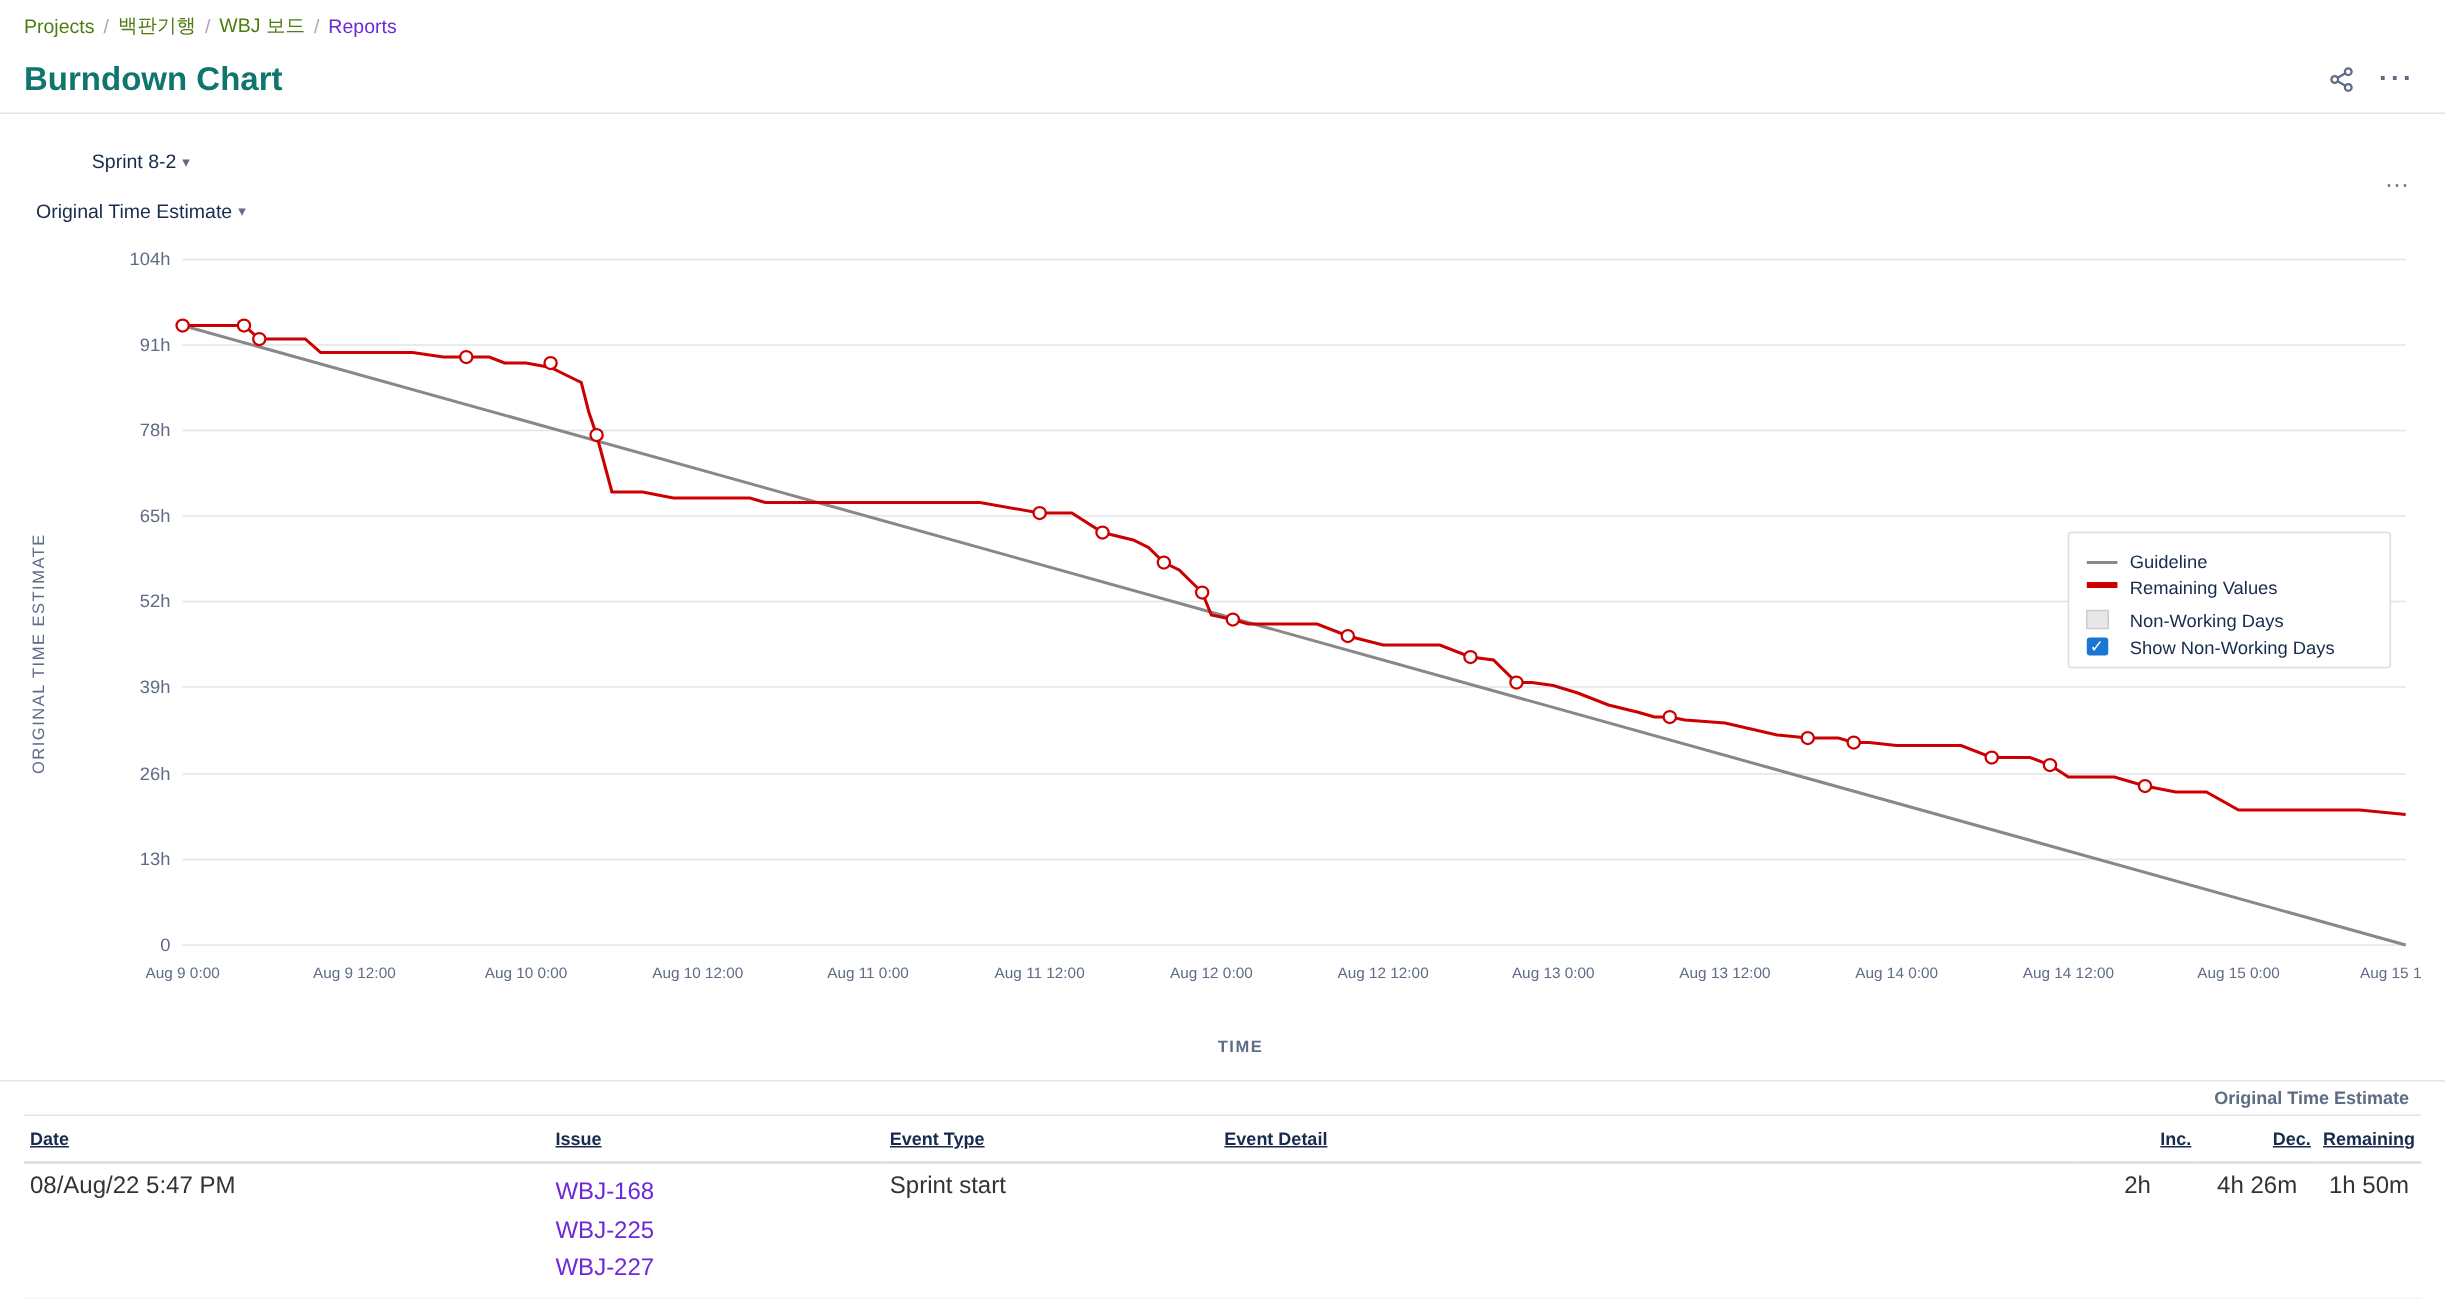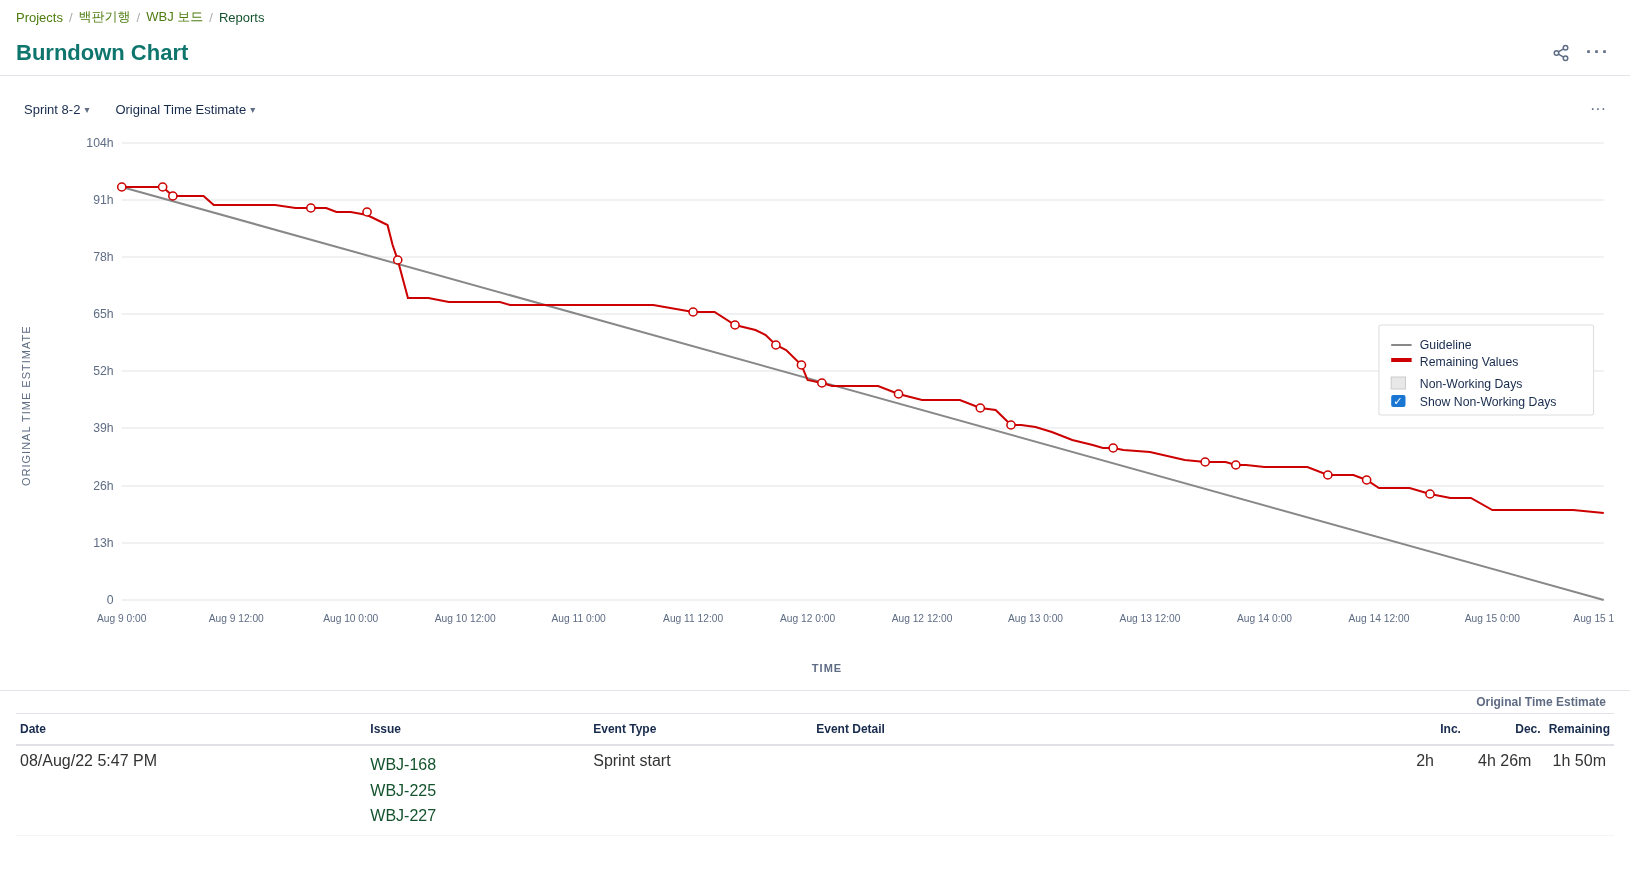--- a/index.html
+++ b/index.html
@@ -1,31 +1,31 @@
 <!DOCTYPE html>
 <html><head>
   <meta charset="utf-8">
   <style>
     * { box-sizing: border-box; margin: 0; padding: 0; }
     body { font-family: -apple-system, BlinkMacSystemFont, 'Segoe UI', Arial, sans-serif; background: #fff; color: #333; font-size: 13px; }
     
     .breadcrumb { display: flex; align-items: center; padding: 8px 16px; font-size: 13px; color: #5e6c84; gap: 6px; }
     .breadcrumb-sep { color: #aaa; }
     .breadcrumb-link { color: #4d7c0f; cursor: pointer; }
-    .breadcrumb-current { color: #14532d; }
+    .breadcrumb-current { color: #6d28d9; }
     
     .page-header { display: flex; align-items: center; justify-content: space-between; padding: 4px 16px 8px; }
     .page-title { font-size: 22px; font-weight: 600; color: #0f766e; }
     .header-actions { display: flex; align-items: center; gap: 8px; }
     .icon-btn { background: none; border: none; cursor: pointer; color: #5e6c84; padding: 4px; border-radius: 3px; font-size: 18px; display: flex; align-items: center; justify-content: center; }
     
     .divider { height: 1px; background: #e1e4e8; margin: 0 0 12px; }
     
     .toolbar { display: flex; align-items: center; justify-content: space-between; padding: 8px 16px; }
-    .toolbar-left { display: flex; align-items: center; gap: 10px; }
+    .toolbar-left { display: flex; align-items: center; gap: 10px; flex-direction: column; }
     .dropdown-btn { display: flex; align-items: center; gap: 4px; padding: 4px 8px; background: none; border: none; cursor: pointer; font-size: 13px; color: #172b4d; border-radius: 3px; font-weight: 500; }
     .dropdown-arrow { font-size: 10px; color: #5e6c84; }
     .toolbar-more { background: none; border: none; cursor: pointer; color: #5e6c84; font-size: 16px; padding: 4px 8px; border-radius: 3px; }
     
     .chart-container { padding: 0 16px; position: relative; }
     
     .chart-wrapper { display: flex; position: relative; }
     
     .y-axis-label { writing-mode: vertical-rl; transform: rotate(180deg); font-size: 11px; color: #5e6c84; text-transform: uppercase; letter-spacing: 1px; display: flex; align-items: center; justify-content: center; width: 20px; margin-right: 4px; }
     
@@ -35,25 +35,25 @@
     
     svg.chart { width: 100%; height: 100%; }
     
     .x-axis-label { text-align: center; font-size: 11px; color: #5e6c84; text-transform: uppercase; letter-spacing: 1px; padding: 4px 0 8px; font-weight: 600; margin-top: 28px; }
     
     .table-section { padding: 0 16px; border-top: 1px solid #e1e4e8; margin-top: 8px; }
     .table-header-row { display: flex; justify-content: flex-end; padding: 4px 0; border-bottom: 1px solid #e1e4e8; }
     .table-header-ote { font-size: 12px; color: #5e6c84; font-weight: 600; padding-right: 8px; }
     
     .data-table { width: 100%; border-collapse: collapse; }
-    .data-table th { text-align: left; padding: 8px 4px; font-size: 12px; font-weight: 600; color: #172b4d; border-bottom: 2px solid #dfe1e6; white-space: nowrap; }
+    .data-table th { text-align: left; padding: 8px 4px; font-size: 12px; font-weight: 600; color: #172b4d; border-bottom: 2px solid #dfe1e6; white-space: nowrap; text-decoration: underline; }
     .data-table th.right { text-align: right; }
     .data-table td { padding: 6px 4px; font-size: 16px; border-bottom: 1px solid #f4f5f7; vertical-align: top; }
     .data-table td.right { text-align: center; }
-    .link-blue { color: #14532d; cursor: pointer; text-decoration: none; display: block; line-height: 1.6; }
+    .link-blue { color: #6d28d9; cursor: pointer; text-decoration: none; display: block; line-height: 1.6; }
     
     .col-date { width: 22%; }
     .col-issue { width: 14%; margin-left: 34px; }
     .col-event-type { width: 14%; }
     .col-event-detail { width: 36%; }
     .col-inc { width: 5%; text-align: right; }
     .col-dec { width: 5%; text-align: right; }
     .col-rem { width: 5%; text-align: right; }
   </style>
 </head>

